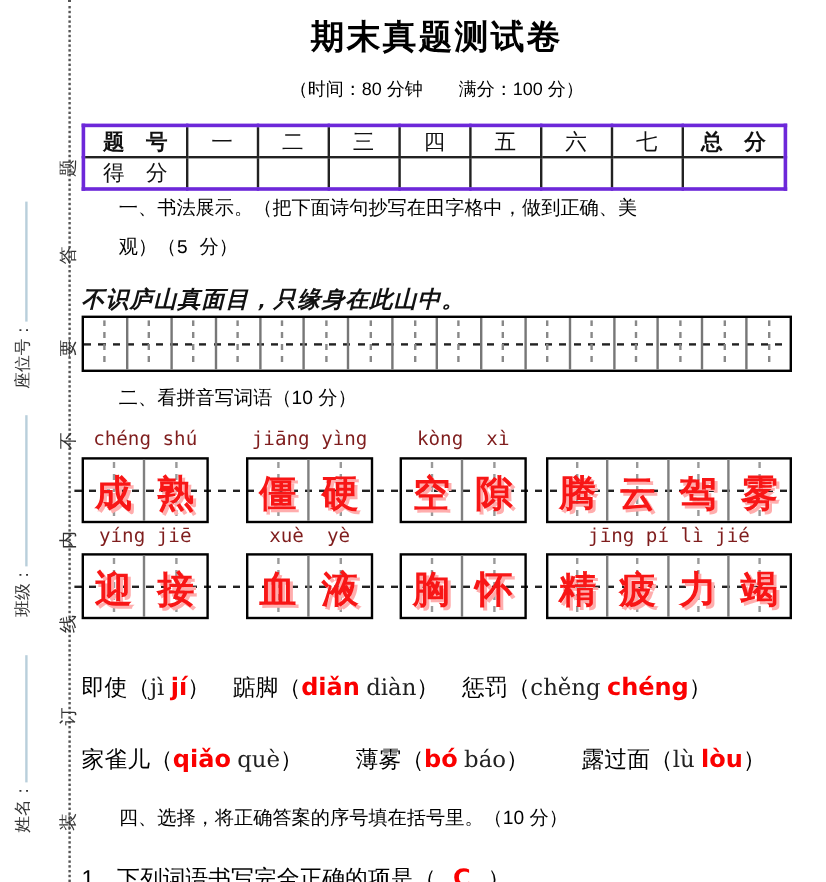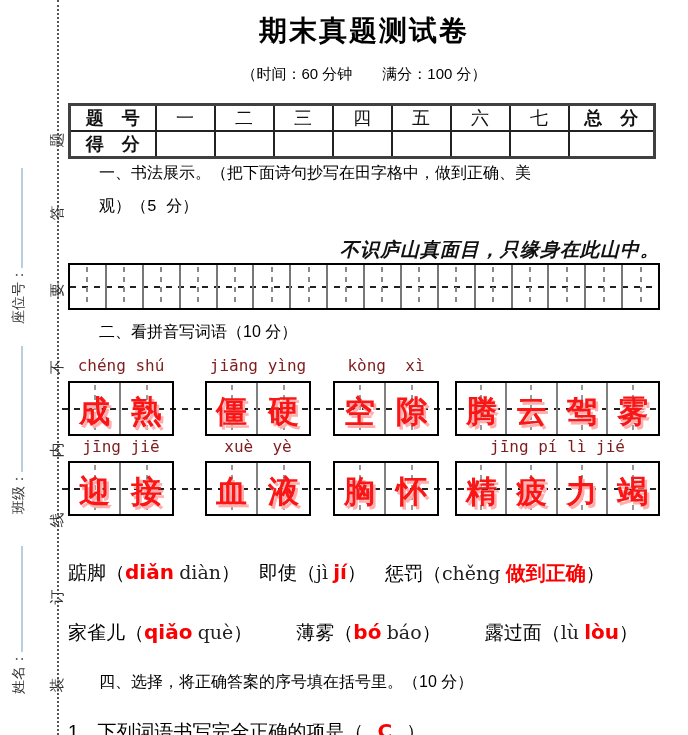--- a/index.html
+++ b/index.html
@@ -27,30 +27,30 @@
   .sl-seat {left:8px; top:324px;} .sl-seat .ul{width:100px;}
   .sl-class{left:8px; top:514px;} .sl-class .ul{width:126px;}
   .sl-name {left:8px; top:694px;} .sl-name .ul{width:106px;}
   
   .main { position:absolute; left:68px; top:0; width:592px; height:551px; }
   .title { position:absolute; top:12px; width:100%; text-align:center;
            font-size:28px; font-weight:bold; letter-spacing:2px; color:#000; }
   .subtitle { position:absolute; top:65px; width:100%; text-align:center; font-size:15px; color:#000; }
   
   .score-table { position:absolute; top:103px; left:0; border-collapse:collapse;
-                 border:3px solid #404040; table-layout:fixed; }
+                 border:3px solid #6d28d9; table-layout:fixed; }
   .score-table td { border:2px solid #222; height:26px; text-align:center;
                     font-size:18px; vertical-align:middle; }
   .score-table td.wide { width:86px; font-weight:bold; }
   .score-table td.num { width:59px; }
-  .score-table td.lbl { font-weight:bold; }
+  .score-table td.lbl { font-weight:normal; }
   
   .h-line { position:absolute; left:0; width:592px; font-size:16px; color:#000; white-space:nowrap;margin-left:31px; }
   .s1-l1 { top:163px; } .s1-l2 { top:196px;font-family:Liberation Mono, monospace; }
-  .poem { position:absolute; top:237px; width:100%; text-align:right;
+  .poem { position:absolute; top:237px; width:100%; text-align:left;
           font-size:19px; font-weight:bold; font-style:italic; letter-spacing:1px; }
   .s2-h { top:322px; } .s3-h { top:518px; } .s4-h { top:672px; }
   
   .tian-row { position:absolute; top:263px; left:0; width:592px; height:47px;
               display:flex; border:2px solid #000; }
   .tian-row::before { content:""; position:absolute; left:0; right:0; top:50%; height:2px;
      margin-top:-1px; background:repeating-linear-gradient(90deg,#222 0 6px,transparent 6px 12px); }
   .tcell { position:relative; flex:1; border-right:2px solid #777; }
   .tcell:last-child { border-right:none; }
   .tcell::before { content:""; position:absolute; left:50%; top:2px; bottom:2px; width:2px;
@@ -104,21 +104,21 @@
   <div class="side-label sl-class">
     <span>班级：</span><span class="ul"></span>
   </div>
   <div class="side-label sl-name">
     <span>姓名：</span><span class="ul"></span>
   </div>
 
   <div class="main">
 
     <div class="title">期末真题测试卷</div>
-    <div class="subtitle">（时间：60 分钟　　满分：100 分）</div>
+    <div class="subtitle">（时间：80 分钟　　满分：100 分）</div>
 
     <table class="score-table">
       <tbody>
           <tr>
         <td class="wide">题　号</td>
         <td class="num">一</td>
         <td class="num">二</td>
         <td class="num">三</td>
         <td class="num">四</td>
         <td class="num">五</td>
@@ -204,21 +204,21 @@
           </div>
         <div class="cell">
             <span class="red-char">驾</span>
           </div>
         <div class="cell">
             <span class="red-char">雾</span>
           </div>
       </div>
     </div>
 
-    <div class="py py-r2 gx1">jīng jiē</div>
+    <div class="py py-r2 gx1">yíng jiē</div>
     <div class="py py-r2 gx2">xuè  yè</div>
     <div class="py py-r2 gx4">jīng pí lì jié</div>
 
     <div class="ans-row ans-r2">
       <div class="dash-h"></div>
       <div class="grp gx1">
         <div class="cell">
             <span class="red-char">迎</span>
           </div>
         <div class="cell">
@@ -252,23 +252,23 @@
             <span class="red-char">力</span>
           </div>
         <div class="cell">
             <span class="red-char">竭</span>
           </div>
       </div>
     </div>
 
 
     <div class="word-line wl1">
+      <span><span>即使</span><span>（</span><span class="opt-black">jì</span><span> </span><span class="opt-red">jí</span><span>）</span></span>
       <span><span>踮脚</span><span>（</span><span class="opt-red">diǎn</span><span> </span><span class="opt-black">diàn</span><span>）</span></span>
-      <span><span>即使</span><span>（</span><span class="opt-black">jì</span><span> </span><span class="opt-red">jí</span><span>）</span></span>
-      <span><span>惩罚</span><span>（</span><span class="opt-black">chěng</span><span> </span><span class="opt-red">做到正确</span><span>）</span></span>
+      <span><span>惩罚</span><span>（</span><span class="opt-black">chěng</span><span> </span><span class="opt-red">chéng</span><span>）</span></span>
     </div>
 
     <div class="word-line wl2">
       <span><span>家雀儿</span><span>（</span><span class="opt-red">qiǎo</span><span> </span><span class="opt-black">què</span><span>）</span></span>
       <span><span>薄雾</span><span>（</span><span class="opt-red">bó</span><span> </span><span class="opt-black">báo</span><span>）</span></span>
       <span><span>露过面</span><span>（</span><span class="opt-black">lù</span><span> </span><span class="opt-red">lòu</span><span>）</span></span>
     </div>
 
     <div class="h-line s4-h">四、选择，将正确答案的序号填在括号里。（10 分）</div>
     <div class="q1">

